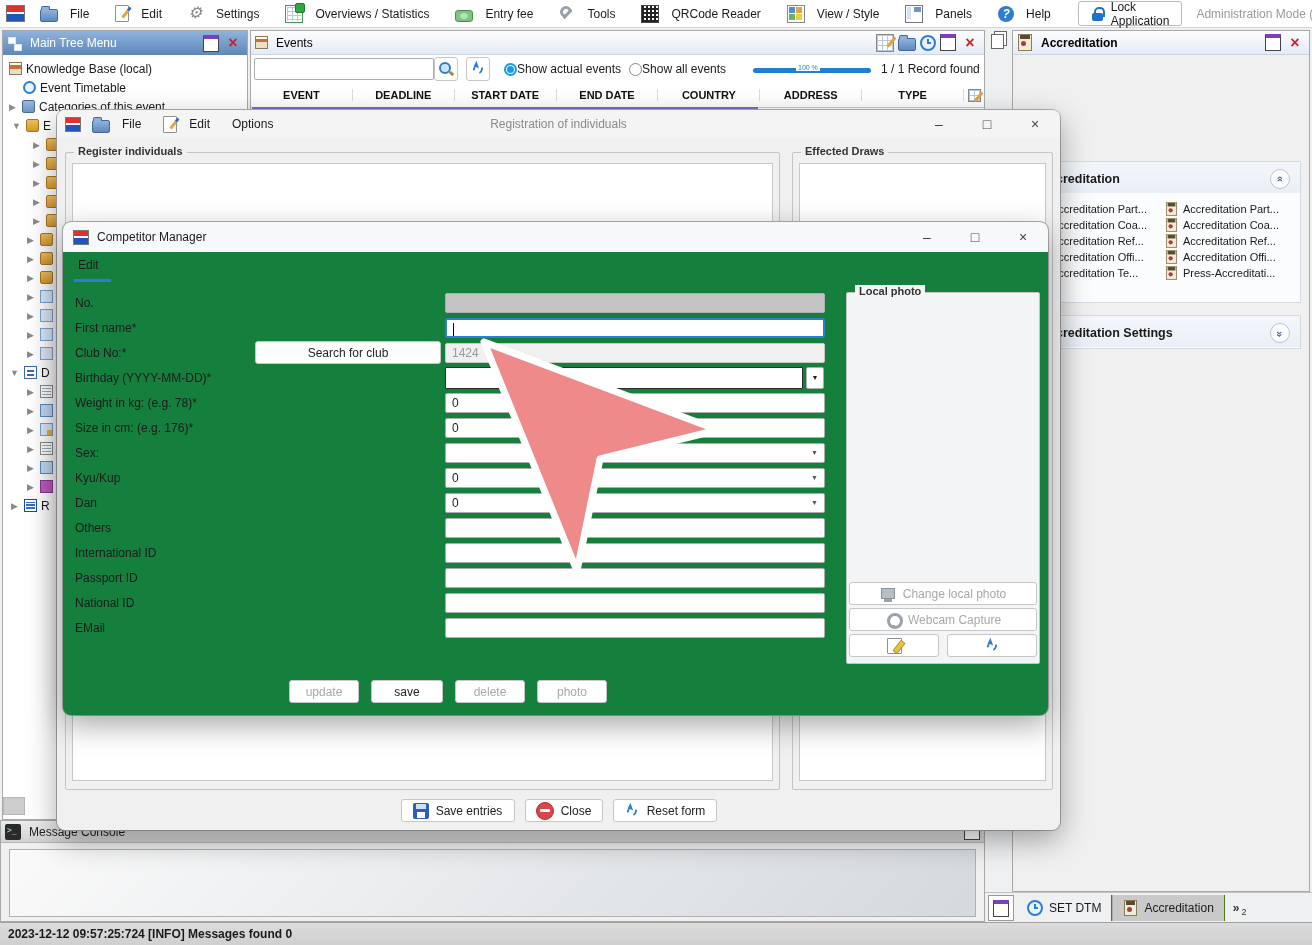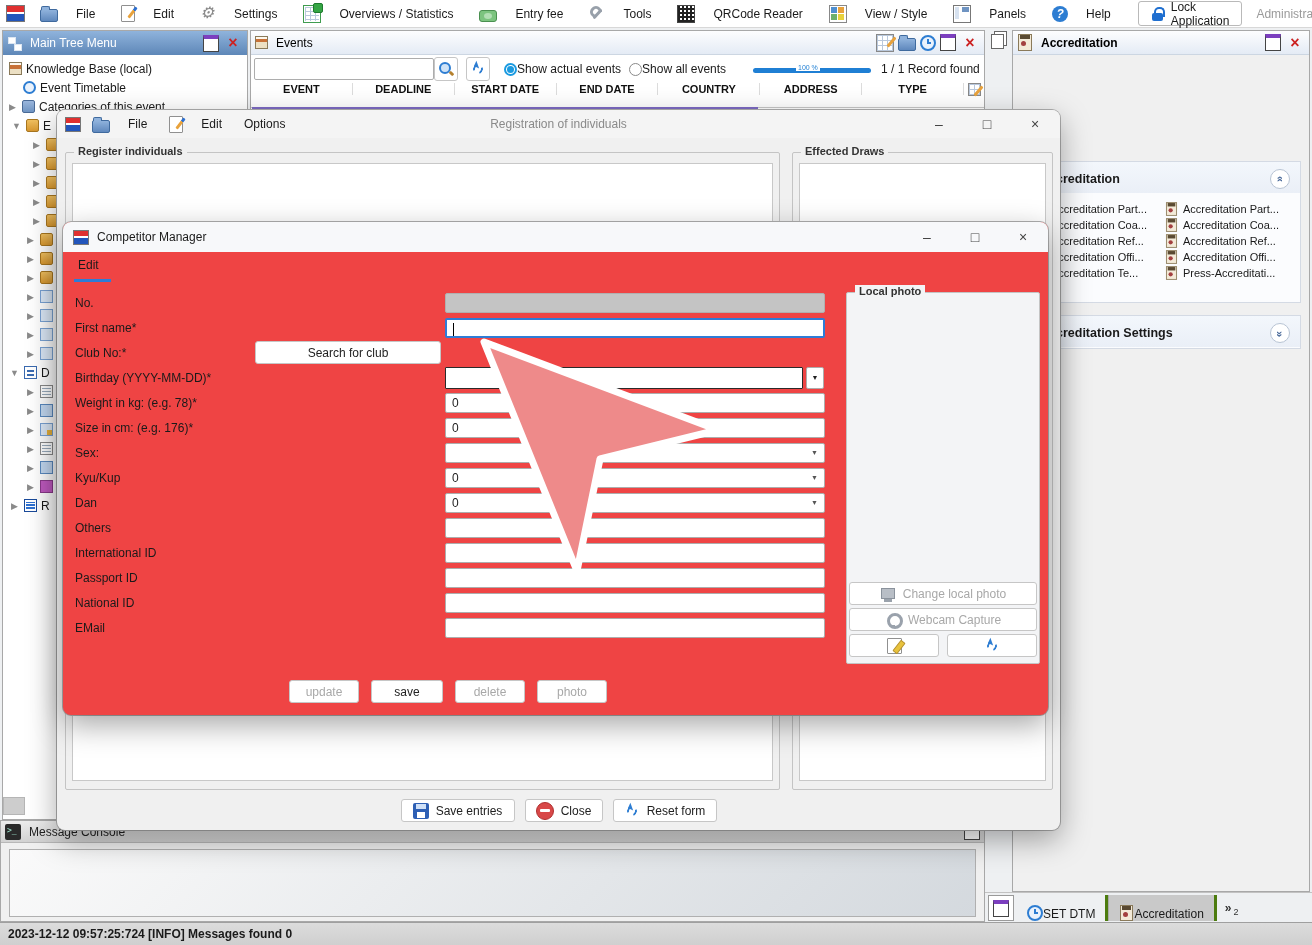--- a/index.html
+++ b/index.html
@@ -59,21 +59,21 @@
   .ic-monitor::after{content:"";position:absolute;left:4px;bottom:0;width:8px;height:3px;background:#9aa2ac}
   .ic-cam::before{content:"";position:absolute;left:2px;top:1px;width:10px;height:10px;border:3px solid #9aa2ac;border-radius:50%}
   .ic-cam::after{content:"";position:absolute;left:6px;bottom:0;width:4px;height:3px;background:#9aa2ac}
   .ic-penpage{width:13px;height:14px;background:#fff;border:1px solid #909090;border-radius:1px}
   .ic-penpage::after{content:"";position:absolute;width:4px;height:12px;right:-1px;top:1px;background:#e8c23c;border:1px solid #b5902d;transform:rotate(38deg);border-radius:1px}
   
   .wc{width:26px;text-align:center;color:#444;font-size:14px;cursor:default}
   .wc-close-red{color:#cc2222;font-weight:bold;font-size:16px}
   
   .menubar{left:0;top:0;width:1312px;height:28px;background:#fff;border-bottom:1px solid #d8d8d8;display:flex;align-items:center;padding:0 6px;box-sizing:border-box;gap:4px}
-  .mi{display:flex;align-items:center;gap:18px;padding:0 11px;height:26px}
+  .mi{display:flex;align-items:center;gap:12px;padding:0 11px;height:26px}
   .mi span{white-space:nowrap}
   .lockbtn{display:flex;align-items:center;gap:6px;border:1px solid #b9b9b9;border-radius:3px;background:#fff;height:23px;padding:0 12px;margin-left:12px}
   .modetext{color:#9a9a9a;margin-left:10px;white-space:nowrap}
   
   .panel{position:absolute;background:#fff;border:1px solid #a8a8a8;box-sizing:border-box}
   .tb{height:24px;display:flex;align-items:center;padding:0 4px;box-sizing:border-box;gap:4px}
   .tb-blue{background:linear-gradient(#8fb3dc,#5e87b8);color:#fff}
   .tb-light{background:linear-gradient(#fdfdfe,#e4ebf5);color:#000;border-bottom:1px solid #ccd6e2}
   .tb-gray{background:linear-gradient(#ececec,#d2d2d2);color:#222;border-bottom:1px solid #b8b8b8}
   .tb .ttl{margin-left:4px;white-space:nowrap}
@@ -111,25 +111,25 @@
   .radio.sel{border:2px solid #1a9ae0;background:#fff;position:relative}
   .radio.sel::before{content:"";position:absolute;inset:1px;background:#1a9ae0;border-radius:50%}
   .chev{width:18px;height:18px;border:1px solid #b8c4d4;border-radius:50%;background:#fff;color:#4a6a9a;display:flex;align-items:center;justify-content:center;flex:none}
   .chev b{font-size:11px;font-weight:bold;transform:rotate(-90deg);letter-spacing:-1px;line-height:1}
   .chev.down b{transform:rotate(90deg)}
   .card{position:absolute;background:#fbfcfe;border:1px solid #d4dae4;box-sizing:border-box}
   .card .chead{display:flex;align-items:center;justify-content:space-between;padding:7px 10px 4px 12px;font-weight:bold;font-size:12.5px;background:linear-gradient(#f3f7fc,#eaeff7)}
   .acc-row{display:flex;height:16px;align-items:center;padding:0 4px;font-size:11px}
   .acc-cell{display:flex;align-items:center;gap:4px;width:50%;overflow:hidden;white-space:nowrap}
   .acc-cell .ic-badge{transform:scale(.85)}
-  .thead{display:flex;height:24px;border-bottom:1px solid #c8c8c8;align-items:flex-start}
+  .thead{display:flex;height:24px;border-bottom:1px solid #c8c8c8;align-items:center}
   .thcell{flex:1;display:flex;align-items:center;justify-content:center;font-size:11px;font-weight:bold;color:#111;border-right:1px solid #dcdcdc;white-space:nowrap}
   .win{position:absolute;border-radius:8px;box-shadow:0 10px 30px rgba(0,0,0,.35),0 0 0 1px #b0b0b0;box-sizing:border-box;overflow:hidden}
   .caret{position:absolute;left:6px;top:3px;width:1px;height:13px;background:#000}
-  .tabseg{display:flex;align-items:flex-end;height:26px;padding:0 10px;border-right:3px solid #4d7c0f;white-space:nowrap}
+  .tabseg{display:flex;align-items:center;gap:6px;height:26px;padding:0 10px;border-right:1px solid #4d7c0f;white-space:nowrap}
 </style>
 </head>
 <body>
 
 <div class="abs menubar">
   <span class="ic ic-flag"></span>
   <span class="mi">
       <i class="ic ic-folder"></i>
       <span>File</span>
     </span>
@@ -537,21 +537,21 @@
         <i class="ic ic-closec"></i>
         <span>Close</span>
       </span>
     <span class="btn" style="width:104px">
         <i class="ic ic-sync"></i>
         <span>Reset form</span>
       </span>
   </div>
 </div>
 
-<div class="win" style="left:63px;top:222px;width:985px;height:493px;background:#ef4444">
+<div class="win" style="left:63px;top:222px;width:985px;height:493px;background:#15803d">
   <div class="flex" style="height:30px;background:#f7f8fa">
     <i class="ic ic-flag" style="margin-left:10px;width:14px;height:13px"></i>
     <span style="margin-left:8px">Competitor Manager</span>
     <span style="flex:1"></span>
     <span class="wc" style="margin-right:22px">–</span>
     <span class="wc" style="margin-right:22px">□</span>
     <span class="wc" style="margin-right:12px">×</span>
   </div>
   <div style="height:30px;position:relative">
     <span class="abs" style="left:15px;top:6px">Edit</span>
@@ -569,20 +569,21 @@
         <span style="width:190px"></span>
       <span style="width:380px;position:relative" class="field focused">
           <span class="caret"></span>
         </span>
     </div>
     <div class="flex" style="height:25px">
       <span style="width:180px">Club No:*</span>
       <span style="width:190px;padding-right:4px;box-sizing:border-box"><span class="btn" style="width:100%">
             <span>Search for club</span>
           </span></span>
+      <input style="width: 380px;" class="field gray" value="1424">
     </div>
     <div class="flex" style="height:25px">
       <span style="width:180px">Birthday (YYYY-MM-DD)*</span>
         <span style="width:190px"></span>
       <input style="width: 358px; height: 22px;" class="field darkline" value="">
       <span class="ddbtn" style="margin-left:3px">▼</span>
     </div>
     <div class="flex" style="height:25px">
       <span style="width:180px">Weight in kg: (e.g. 78)*</span>
         <span style="width:190px"></span>

